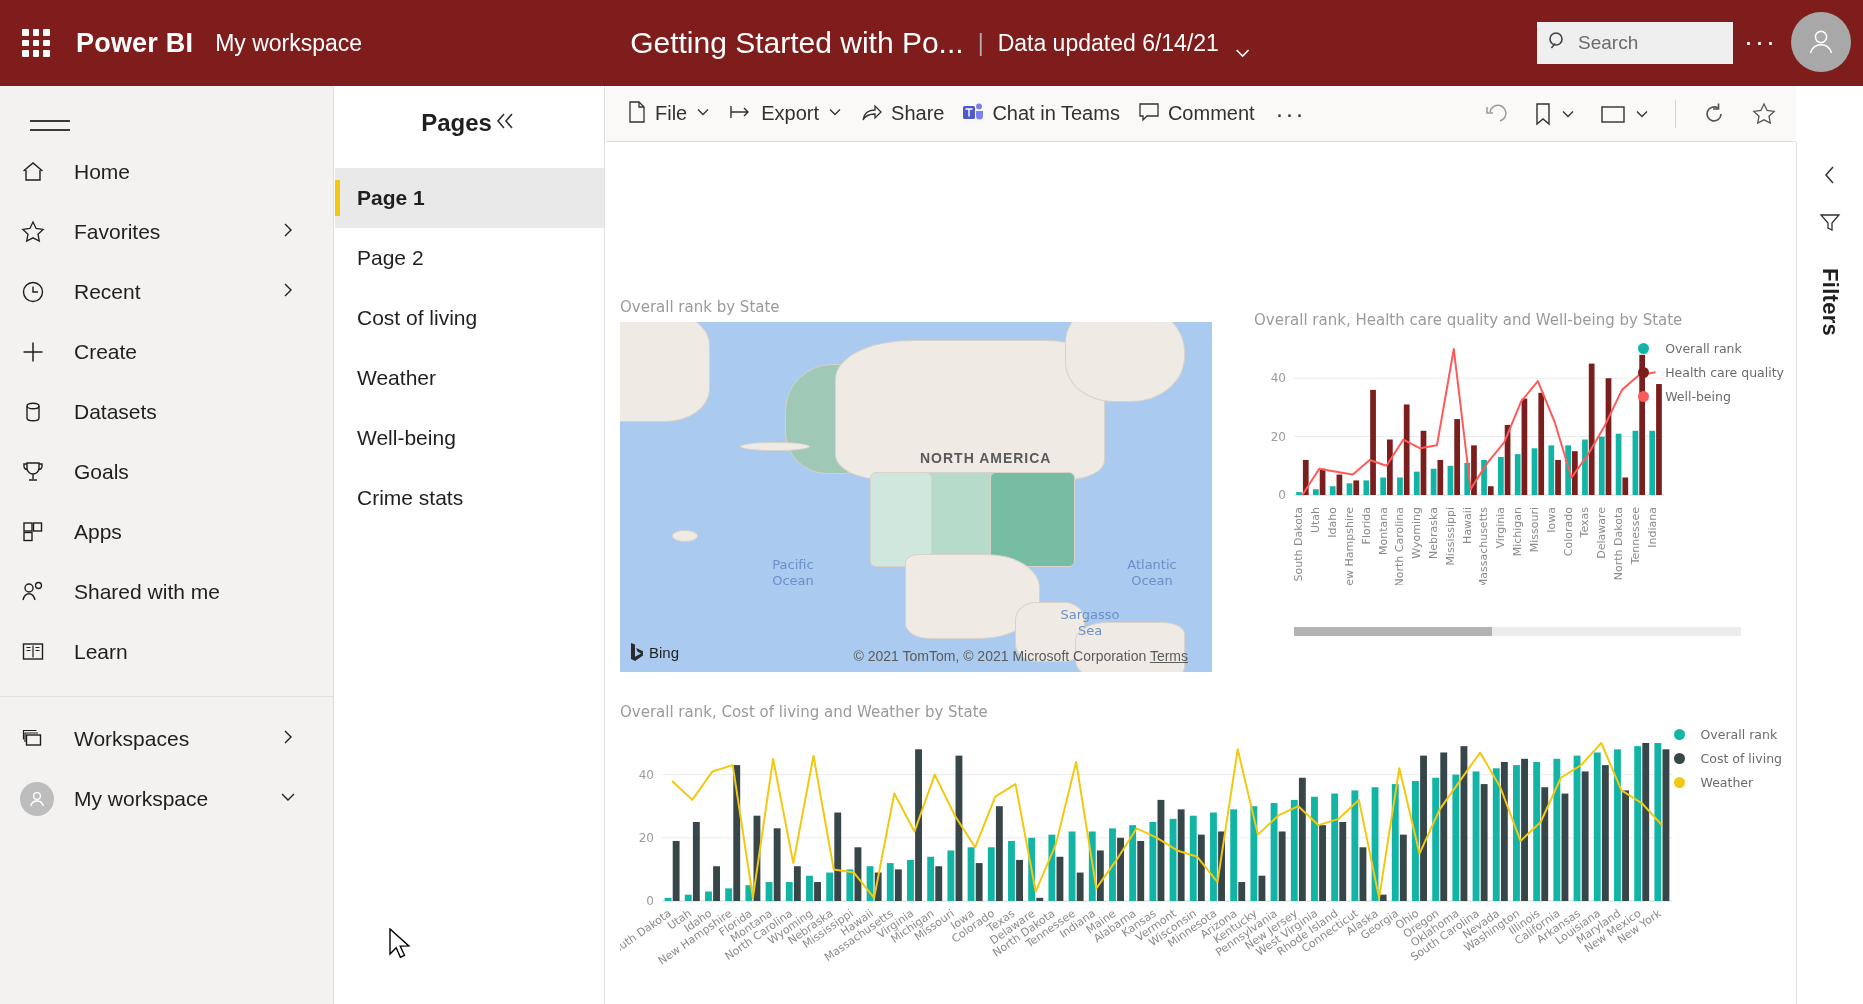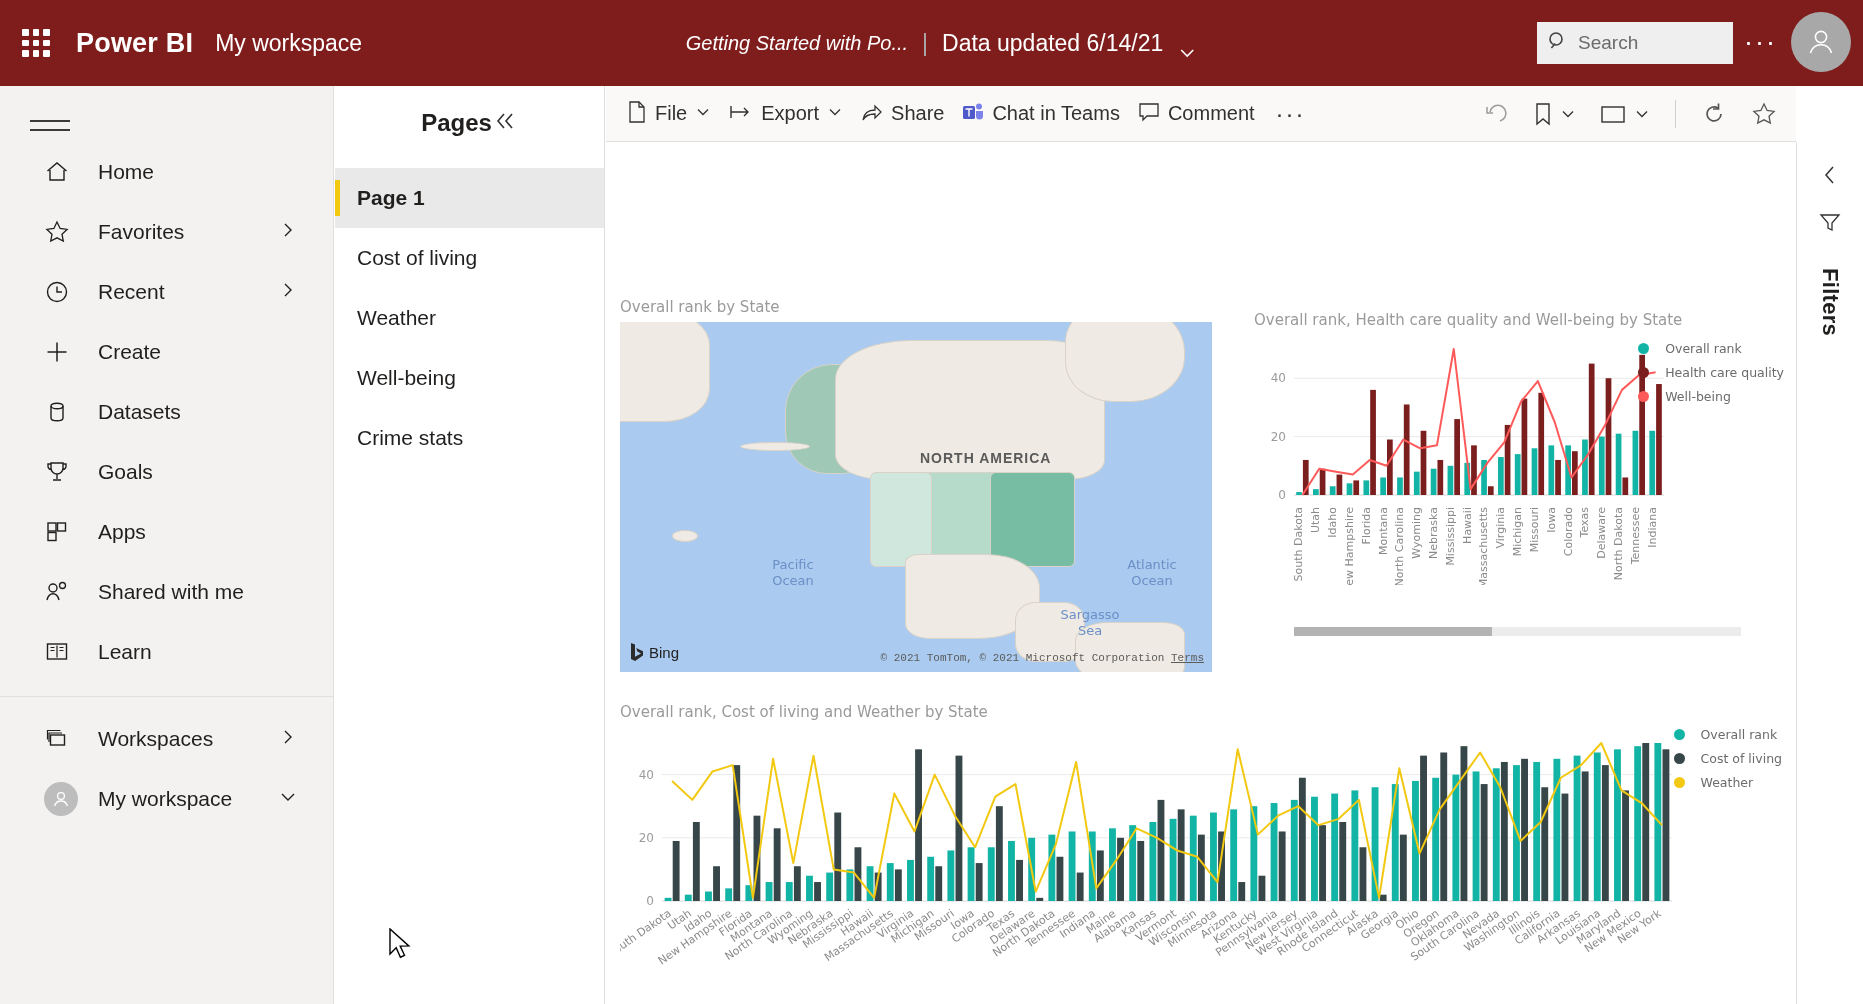--- a/index.html
+++ b/index.html
@@ -15,21 +15,21 @@
   }
   #waffle { width: 36px; height: 36px; margin-left: 18px; display: grid;
     grid-template-columns: repeat(3, 1fr); grid-template-rows: repeat(3, 1fr);
     gap: 4px; padding: 4px; cursor: pointer; }
   #waffle i { background: #fff; border-radius: 1px; display: block; }
   #brand { color: #fff; font-size: 27px; font-weight: bold; margin-left: 22px;
     letter-spacing: .2px; }
   #ws-name { color: #fff; font-size: 23px; margin-left: 22px; font-weight: 400; }
   #center-title { position: absolute; left: 50%; transform: translateX(-50%);
     display: flex; align-items: center; gap: 0px; white-space: nowrap; }
-  #center-title .rt { color: #fff; font-size: 20px; font-style: italic; }
+  #center-title .rt { color: #fff; font-size: 30px; }
   #center-title .sep { color: #adadad; font-size: 23px; margin: 0 14px; }
   #center-title .du { color: #fff; font-size: 23px; }
   .chev-d { width: 0; height: 0; margin-left: 14px; }
   .chev-svg { display: block; }
   #search-box { position: absolute; right: 130px; top: 22px; width: 196px;
     height: 42px; background: #efefef; display: flex; align-items: center;
     padding: 12px 10px; gap: 9px; cursor: text; }
   #search-box .sp { color: #6b6b6b; font-size: 19px; }
   #topdots { position: absolute; right: 86px; top: 25px; color: #fff;
     font-size: 27px; letter-spacing: 2px; cursor: pointer; line-height: 34px;}
@@ -38,21 +38,21 @@
     align-items: center; justify-content: center; cursor: pointer; }
 
   
   #leftnav { position: absolute; left: 0; top: 86px; width: 334px;
     height: 918px; background: #f3f2f1; border-right: 1px solid #e1dfdd; }
   #hamburger { margin: 22px 0 0 30px; width: 40px; height: 34px;
     cursor: pointer; display: flex; flex-direction: column;
     justify-content: center; gap: 7px; }
   #hamburger i { display: block; height: 2px; background: #3b3a39; }
   .nav-item { display: flex; align-items: center; height: 60px;
-    padding-left: 44px; cursor: pointer; position: relative; }
+    padding-left: 20px; cursor: pointer; position: relative; }
   .nav-icon { width: 38px; display: flex; align-items: center;
     justify-content: flex-start; }
   .nav-label { font-size: 21px; color: #201f1e; margin-left: 16px; }
   .nav-caret { position: absolute; right: 36px; }
   #nav-divider { height: 1px; background: #e1dfdd; margin: 14px 0 12px 0; }
   .ws-avatar { width: 34px; height: 34px; border-radius: 50%;
     background: #bdbdbd; display: flex; align-items: center;
     justify-content: center; }
 
   
@@ -105,22 +105,22 @@
   .landmass { position: absolute; background: #efebe4;
     border: 1px solid #d8d2c8; }
   .water-label { position: absolute; color: #6b8fc7; font-size: 13px;
     font-family: "DejaVu Sans", sans-serif; text-align: center;
     line-height: 1.25; }
   #na-label { position: absolute; left: 300px; top: 128px; color: #5a5a5a;
     font-size: 14px; font-weight: bold; letter-spacing: 1px; }
   #bing-logo { position: absolute; left: 10px; bottom: 10px;
     display: flex; align-items: center; gap: 5px; }
   #bing-logo span { font-size: 15px; color: #222; }
-  #map-attr { position: absolute; right: 8px; bottom: 8px; font-size: 11px;
-    color: #5b5b5b; font-family: Liberation Mono, monospace; }
+  #map-attr { position: absolute; right: 24px; bottom: 8px; font-size: 14px;
+    color: #5b5b5b; font-family: Liberation Sans, sans-serif; }
   #map-attr u { cursor: pointer; }
 
   
   .axis-lbl { font-size: 12px; fill: #9b9b9b;
     font-family: "DejaVu Sans", sans-serif; }
   .cat-lbl { font-size: 11px; fill: #8a8a8a;
     font-family: "DejaVu Sans", sans-serif; }
   .legend { position: absolute; display: flex; flex-direction: column;
     gap: 9px; }
   .legend .row { display: flex; align-items: center; gap: 16px; }
@@ -325,20 +325,23 @@
     <span id="pages-title">Pages</span>
     <span id="collapse-btn">
       <svg width="26" height="26" viewBox="0 0 26 26">
           <path d="M12 6l-6 7 6 7M20 6l-6 7 6 7" stroke="#323130" stroke-width="1.6" fill="none"></path>
         </svg>
     </span>
   </div>
   <div id="pages-list">
     <div class="page-item active">
         <span>Page 1</span>
+      </div>
+    <div class="page-item">
+        <span>Page 2</span>
       </div>
     <div class="page-item">
         <span>Cost of living</span>
       </div>
     <div class="page-item">
         <span>Weather</span>
       </div>
     <div class="page-item">
         <span>Well-being</span>
       </div>

